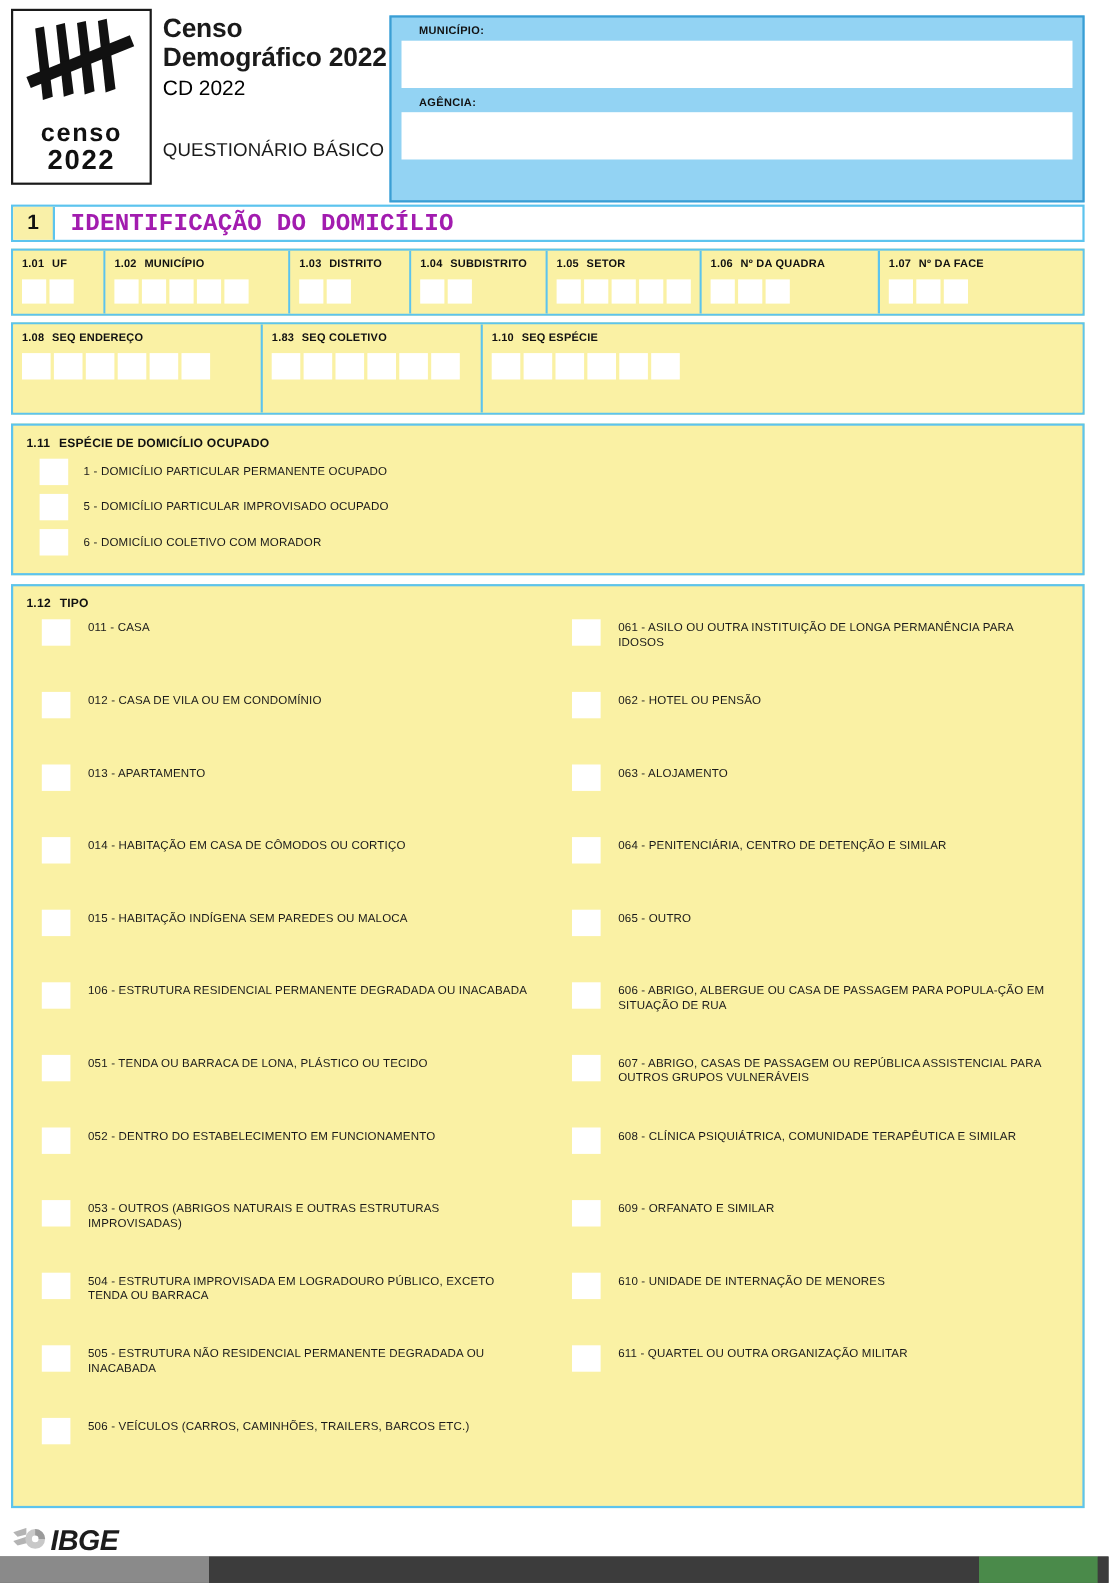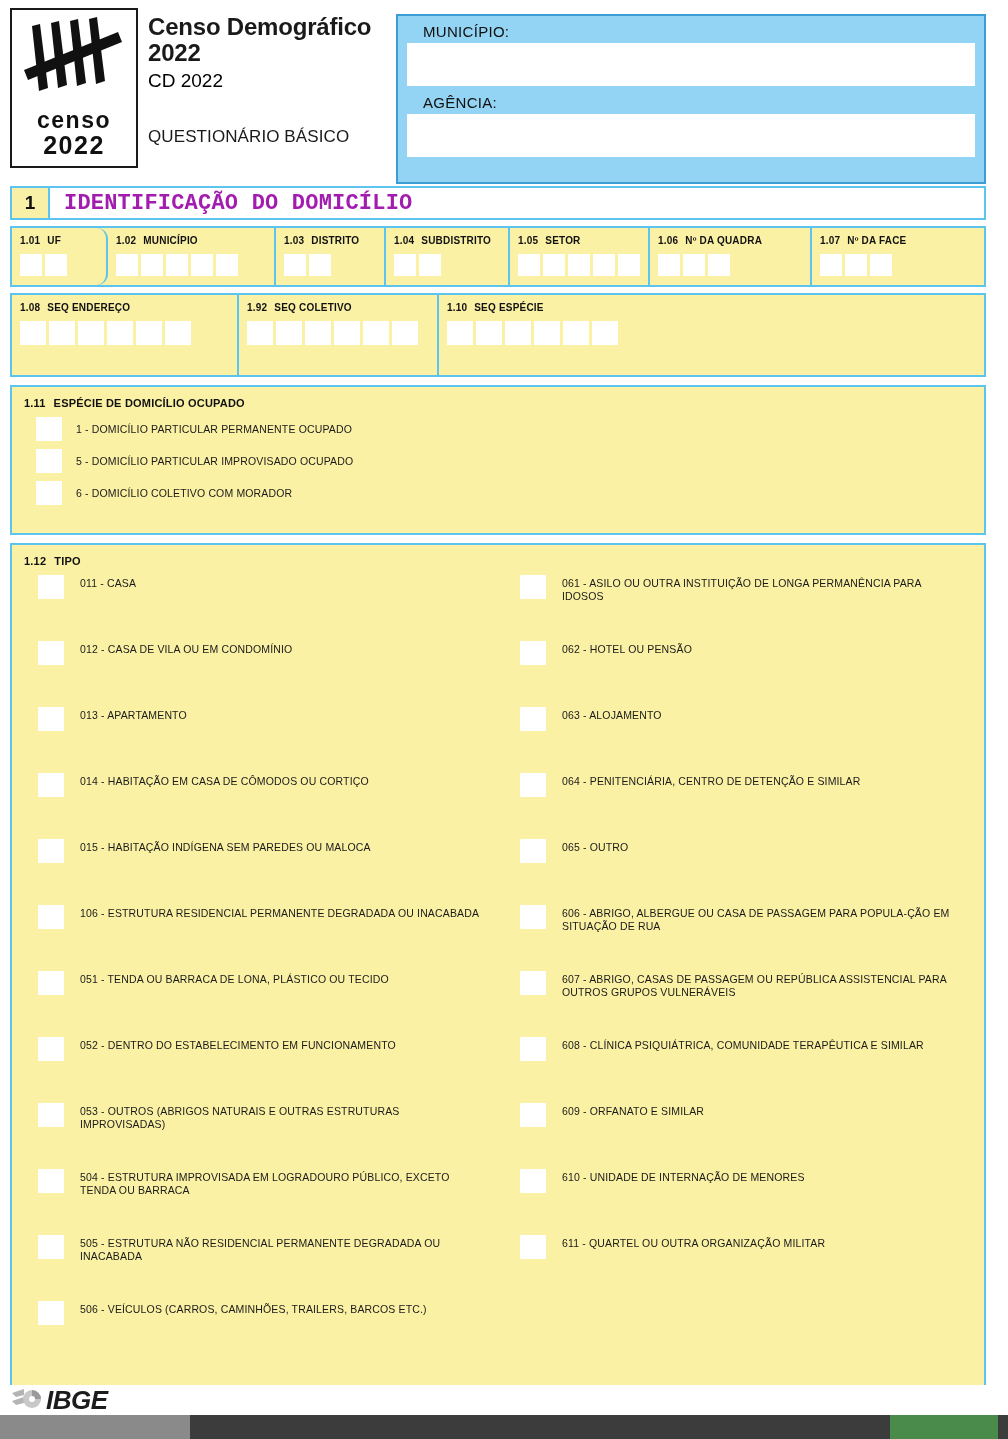--- a/index.html
+++ b/index.html
@@ -44,21 +44,21 @@
     width: 112px;
     height: 92px;
   }
   .logo-word {
     width: 112px;
     height: 56px;
     margin-top: -2px;
   }
   .title-block {
     flex: 0 0 auto;
-    width: 258px;
+    width: 216px;
     padding-left: 10px;
     padding-top: 6px;
     box-sizing: border-box;
   }
   .title-main {
     font-size: 24px;
     font-weight: bold;
     color: #1a1a1a;
     line-height: 1.1;
     letter-spacing: -0.2px;
@@ -78,22 +78,22 @@
   .id-panel {
     flex: 1 1 auto;
     background: #93d3f3;
     border: 2px solid #3a9ed4;
     box-sizing: border-box;
     padding: 7px 9px 9px 9px;
     margin-top: 6px;
     height: 170px;
   }
   .id-label {
-    font-size: 15px;
-    font-weight: normal;
+    font-size: 10px;
+    font-weight: bold;
     color: #111;
     letter-spacing: 0.3px;
     margin-bottom: 3px;
     padding-left: 16px;
   }
   .id-input {
     background: #ffffff;
     height: 43px;
     width: 100%;
     box-sizing: border-box;
@@ -180,21 +180,21 @@
   
   .field-row.seq .cbox { width: 26px; height: 24px; }
   .field-row.seq .field-cell { padding-bottom: 30px; }
 
   
   .qpanel {
     margin: 8px 22px 0 10px;
     border: 2px solid #5cc4ee;
     background: #faf1a4;
     box-sizing: border-box;
-    padding: 10px 12px 28px 12px;
+    padding: 10px 12px 16px 12px;
   }
   .q-head {
     font-size: 11px;
     font-weight: bold;
     color: #111;
     letter-spacing: 0.2px;
     margin-bottom: 6px;
   }
   .q-head .code { margin-right: 8px; }
 
@@ -328,21 +328,21 @@
   </div>
 
   <div class="section-wrap">
     <div class="section-bar">
       <div class="section-num">1</div>
       <div class="section-title">IDENTIFICAÇÃO DO DOMICÍLIO</div>
     </div>
   </div>
 
   <div class="field-row" id="row1">
-      <div class="field-cell" style="width: 96px; border-radius: 11px;">
+      <div class="field-cell" style="width: 84px;">
         <div class="field-label"><span class="code">1.01</span><span>UF</span></div>
         <div class="boxes">
           <div class="cbox"></div>
           <div class="cbox"></div>
         </div>
       </div>
       <div class="field-cell" style="width: 168px;">
         <div class="field-label"><span class="code">1.02</span><span>MUNICÍPIO</span></div>
         <div class="boxes">
           <div class="cbox"></div>
@@ -400,21 +400,21 @@
         <div class="boxes">
           <div class="cbox"></div>
           <div class="cbox"></div>
           <div class="cbox"></div>
           <div class="cbox"></div>
           <div class="cbox"></div>
           <div class="cbox"></div>
         </div>
       </div>
       <div class="field-cell" style="width: 205px;">
-        <div class="field-label"><span class="code">1.92</span><span>SEQ COLETIVO</span></div>
+        <div class="field-label"><span class="code">1.83</span><span>SEQ COLETIVO</span></div>
         <div class="boxes">
           <div class="cbox"></div>
           <div class="cbox"></div>
           <div class="cbox"></div>
           <div class="cbox"></div>
           <div class="cbox"></div>
           <div class="cbox"></div>
         </div>
       </div>
       <div class="field-cell" style="width: 560px; flex: 1 1 auto;">

